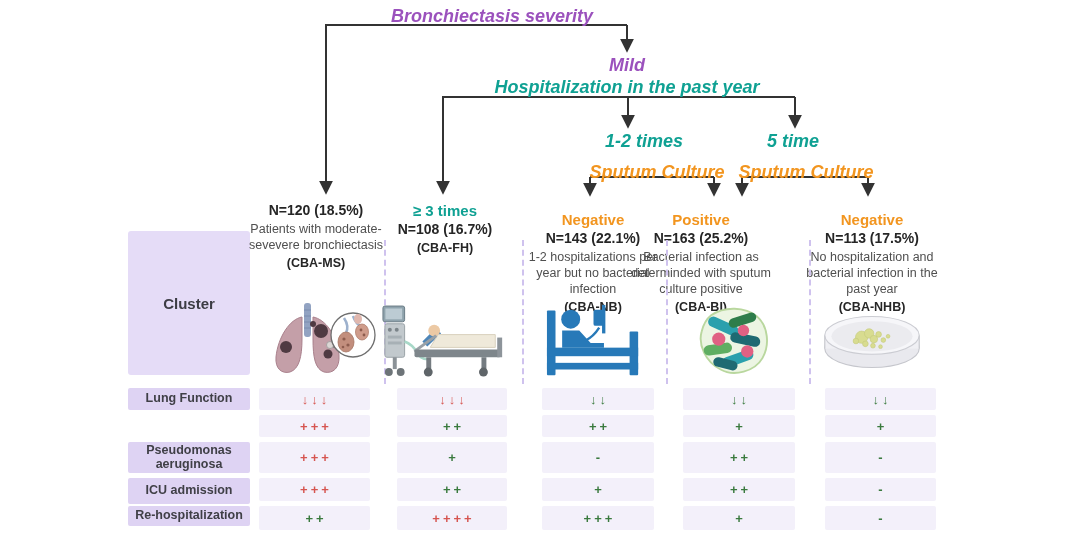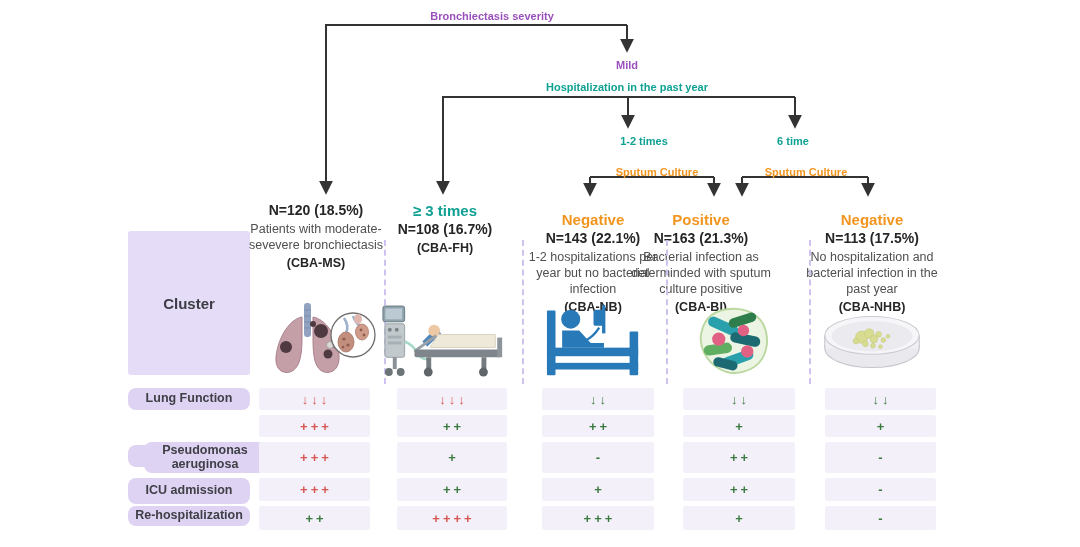--- a/index.html
+++ b/index.html
@@ -3,21 +3,21 @@
 <meta charset="utf-8">
 <style>
   html,body{margin:0;padding:0;background:#ffffff;}
   .canvas{
     position:relative;width:1080px;height:547px;background:#ffffff;overflow:hidden;
     font-family:"Liberation Sans","DejaVu Sans",sans-serif;
   }
   svg.tree{position:absolute;left:0;top:0;pointer-events:none;}
   .tree-label{
     position:absolute;transform:translateX(-50%);
-    font-size:11px;font-weight:600;white-space:nowrap;line-height:18px;
+    font-size:18px;font-weight:600;white-space:nowrap;line-height:18px;font-style:italic;
   }
   [data-tone="purple"]{color:var(--c-purple);}
   [data-tone="teal"]{color:var(--c-teal);}
   [data-tone="orange"]{color:var(--c-orange);margin-top:9px;}
   [data-tone="red"]{color:var(--c-red);}
   [data-tone="green"]{color:var(--c-green);}
   .cluster-box{
     position:absolute;left:128px;top:231px;width:122px;height:144px;
     background:var(--c-clusterbox);border-radius:3px;
     display:flex;align-items:center;justify-content:center;
@@ -30,21 +30,21 @@
   .col .code{font-size:12.5px;font-weight:700;color:var(--c-dark);margin-top:3px;}
   .icon-box{
     position:absolute;top:299px;width:140px;height:84px;
     display:flex;align-items:center;justify-content:center;
   }
   .sep{
     position:absolute;top:240px;height:144px;width:0;
     border-left:2px dashed var(--c-dashed);
   }
   .row-label{
-    position:absolute;left:128px;width:122px;background:var(--c-labelbox);border-radius:8px;
+    position:absolute;left:128px;width:122px;background:var(--c-labelbox);border-radius:2px;
     display:flex;align-items:center;justify-content:center;text-align:center;
     font-size:12.5px;font-weight:700;color:#3f3f46;line-height:13.5px;padding:0 4px;box-sizing:border-box;
   }
   .cell{
     position:absolute;background:var(--c-cellbox);border-radius:2px;
     display:flex;align-items:center;justify-content:center;
     font-size:13px;font-weight:700;letter-spacing:3px;text-indent:3px;
   }
 </style>
 </head>
@@ -73,21 +73,21 @@
       <path d="M742,177 V194" marker-end="url(#arw)"></path>
       <path d="M868,177 V194" marker-end="url(#arw)"></path>
     </g>
   </svg>
 
   <div class="tree-label" style="left:492px;top:7px;" data-tone="purple">Bronchiectasis severity</div>
   <div class="tree-label" style="left:627px;top:56px;" data-tone="purple">Mild</div>
   <div class="tree-label" style="left:627px;top:78px;" data-tone="teal">Hospitalization in the past year</div>
   <div class="tree-label" style="left:644px;top:132px;" data-tone="teal">1-2 times</div>
   <div class="tree-label" style="left:657px;top:154px;" data-tone="orange">Sputum Culture</div>
-  <div class="tree-label" style="left:793px;top:132px;" data-tone="teal">6 time</div>
+  <div class="tree-label" style="left:793px;top:132px;" data-tone="teal">5 time</div>
   <div class="tree-label" style="left:806px;top:154px;" data-tone="orange">Sputum Culture</div>
 
   <div class="cluster-box">
     <span>Cluster</span>
   </div>
 
   <div class="col" style="left:246px;">
     <div class="n">N=120 (18.5%)</div>
     <div class="desc">Patients with moderate-sevevere bronchiectasis</div>
     <div class="code">(CBA-MS)</div>
@@ -98,21 +98,21 @@
     <div class="code">(CBA-FH)</div>
   </div>
   <div class="col" style="left:523px;">
     <div class="branch" data-tone="orange">Negative</div>
     <div class="n">N=143 (22.1%)</div>
     <div class="desc">1-2 hospitalizations per year but no bacterial infection</div>
     <div class="code">(CBA-NB)</div>
   </div>
   <div class="col" style="left:631px;">
     <div class="branch" data-tone="orange">Positive</div>
-    <div class="n">N=163 (21.3%)</div>
+    <div class="n">N=163 (25.2%)</div>
     <div class="desc">Bacterial infection as determinded with sputum culture positive</div>
     <div class="code">(CBA-BI)</div>
   </div>
   <div class="col" style="left:802px;">
     <div class="branch" data-tone="orange">Negative</div>
     <div class="n">N=113 (17.5%)</div>
     <div class="desc">No hospitalization and bacterial infection in the past year</div>
     <div class="code">(CBA-NHB)</div>
   </div>
 
@@ -232,21 +232,21 @@
   <div class="cell" style="left:683px;width:112px;top:388px;height:22px;" data-tone="green">↓↓</div>
   <div class="cell" style="left:825px;width:111px;top:388px;height:22px;" data-tone="green">↓↓</div>
 
   <div class="row-label" style="top:415px;height:22px;margin-top:30px;">Neutrophils</div>
   <div class="cell" style="left:259px;width:111px;top:415px;height:22px;" data-tone="red">+++</div>
   <div class="cell" style="left:397px;width:110px;top:415px;height:22px;" data-tone="green">++</div>
   <div class="cell" style="left:542px;width:112px;top:415px;height:22px;" data-tone="green">++</div>
   <div class="cell" style="left:683px;width:112px;top:415px;height:22px;" data-tone="green">+</div>
   <div class="cell" style="left:825px;width:111px;top:415px;height:22px;" data-tone="green">+</div>
 
-  <div class="row-label" style="top:442px;height:31px;margin-left:16px;">Pseudomonas aeruginosa</div>
+  <div class="row-label" style="top:442px;height:31px;">Pseudomonas aeruginosa</div>
   <div class="cell" style="left:259px;width:111px;top:442px;height:31px;" data-tone="red">+++</div>
   <div class="cell" style="left:397px;width:110px;top:442px;height:31px;" data-tone="green">+</div>
   <div class="cell" style="left:542px;width:112px;top:442px;height:31px;" data-tone="green">-</div>
   <div class="cell" style="left:683px;width:112px;top:442px;height:31px;" data-tone="green">++</div>
   <div class="cell" style="left:825px;width:111px;top:442px;height:31px;" data-tone="green">-</div>
 
   <div class="row-label" style="top:478px;height:26px;">ICU admission</div>
   <div class="cell" style="left:259px;width:111px;top:478px;height:23px;" data-tone="red">+++</div>
   <div class="cell" style="left:397px;width:110px;top:478px;height:23px;" data-tone="green">++</div>
   <div class="cell" style="left:542px;width:112px;top:478px;height:23px;" data-tone="green">+</div>

